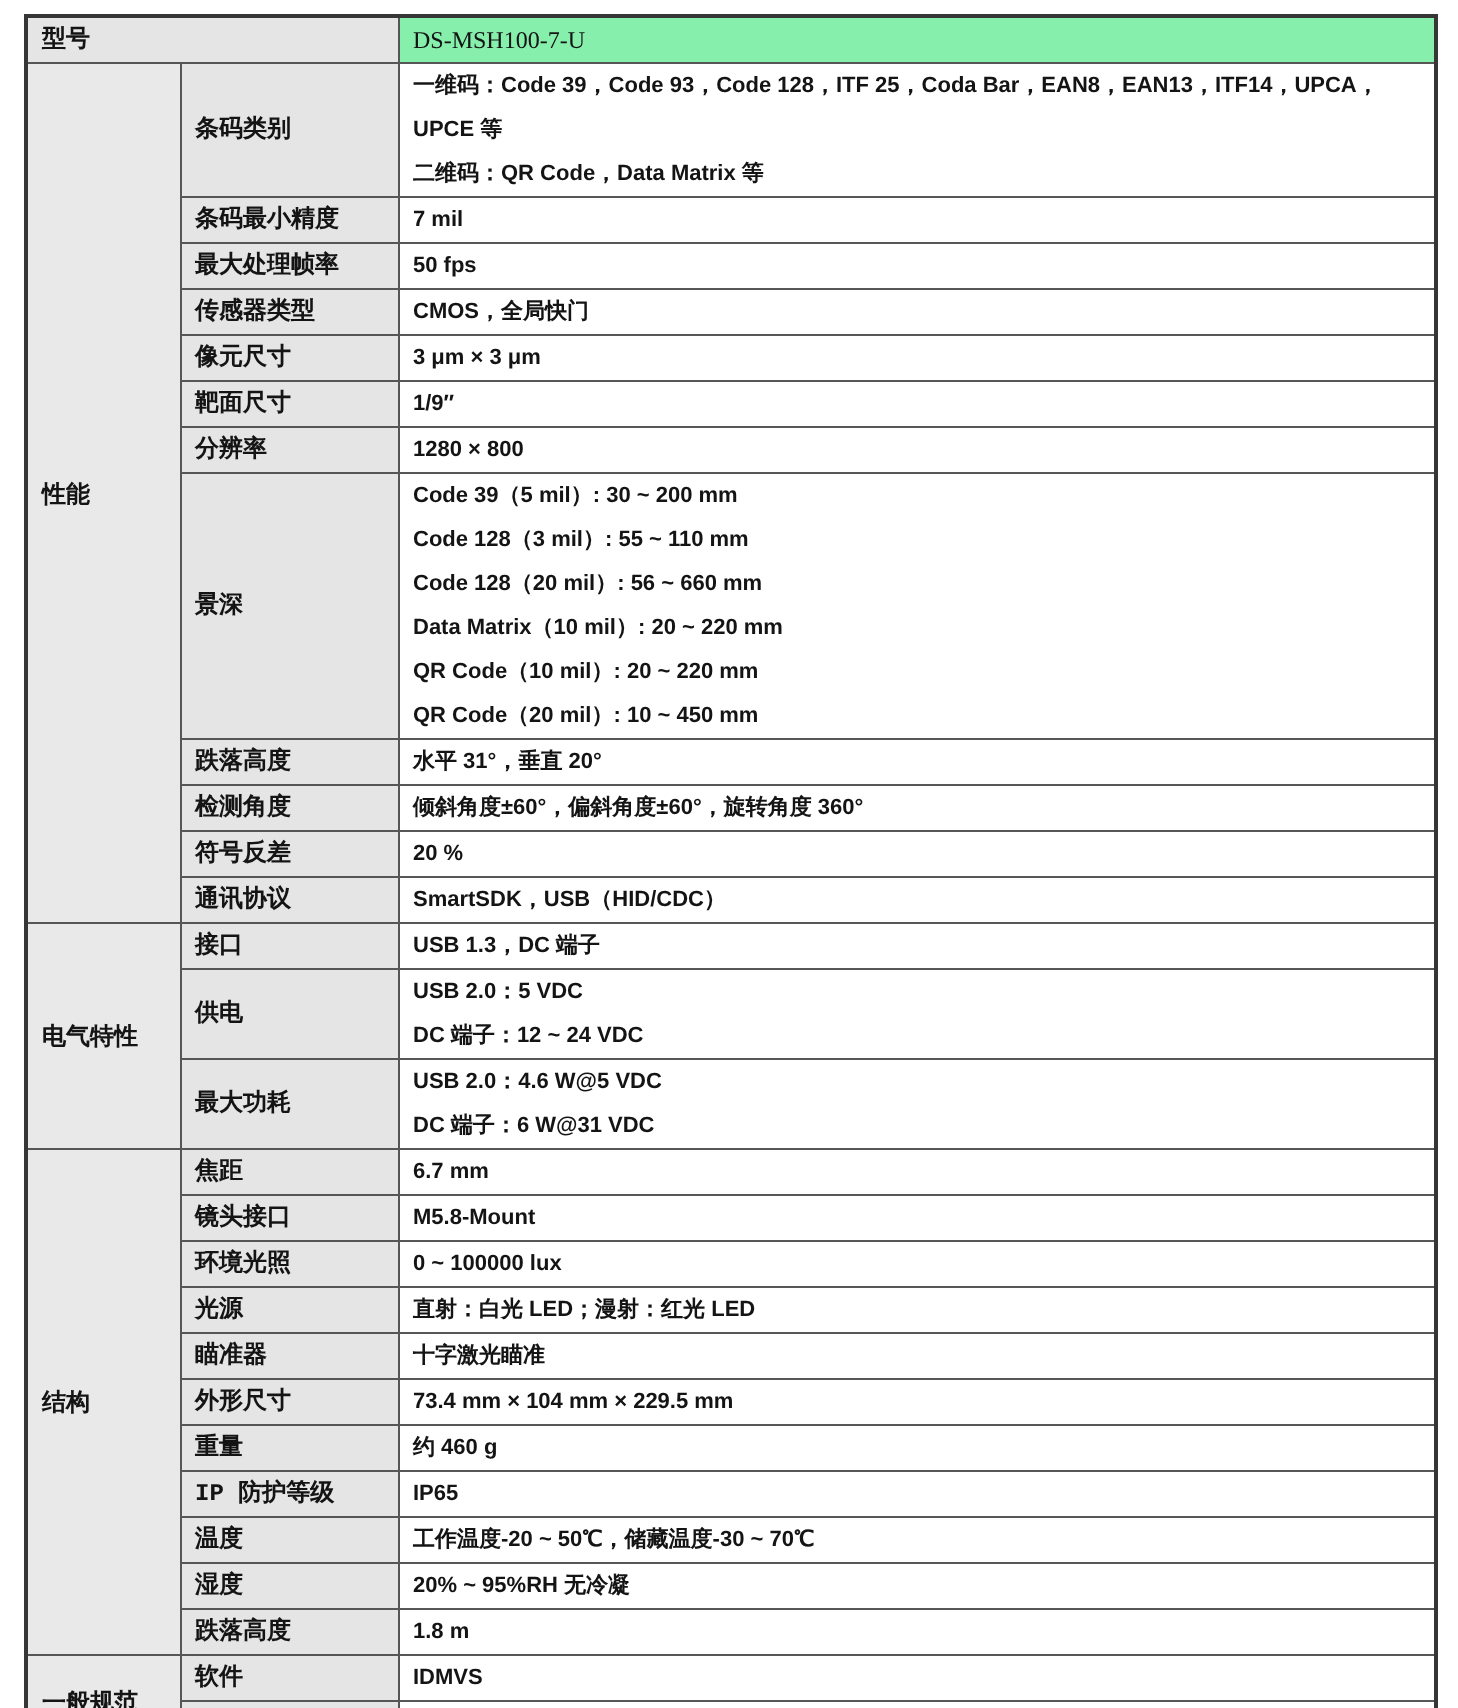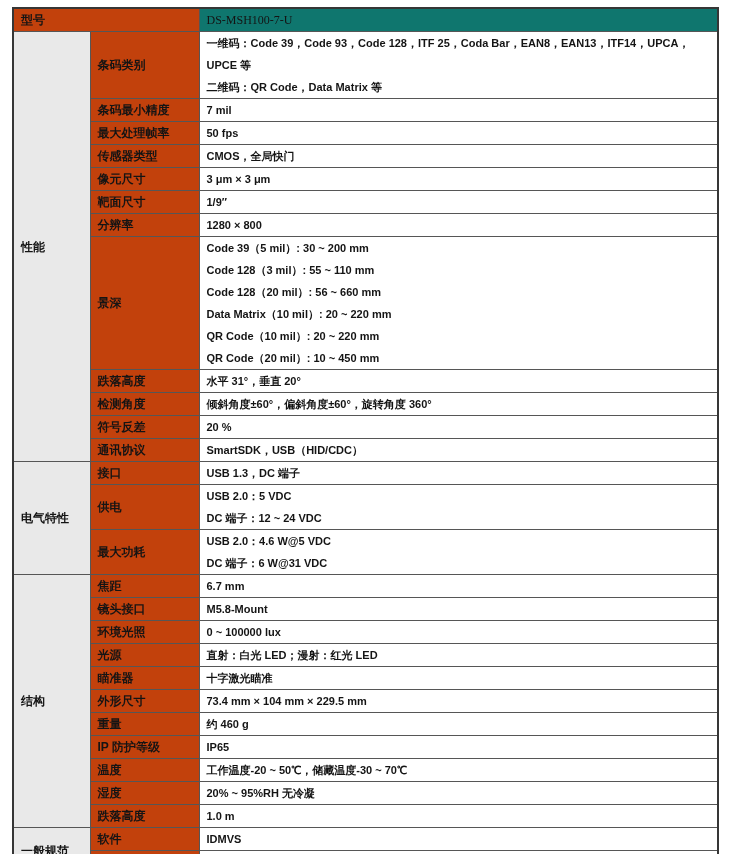--- a/index.html
+++ b/index.html
@@ -4,24 +4,24 @@
 <style>
   html,body{margin:0;padding:0;background:#ffffff;}
   body{width:729px;height:854px;font-family:"Liberation Sans",sans-serif;color:#141414;}
   .page{padding:7px 12px 0 12px;box-sizing:border-box;}
   table.spec{border-collapse:collapse;table-layout:fixed;width:705px;border:2px solid #363636;}
   col.c1{width:77px;}
   col.c2{width:109px;}
   col.c3{width:519px;}
   td{border:1px solid #565656;vertical-align:middle;padding:0 7px;overflow:hidden;
      font-weight:bold;font-size:12px;line-height:22px;}
-  td.gray{background:#c2410c;}
+  td.gray{background:#e5e5e5;font-family:Liberation Mono, monospace;}
   td.cat{background:#e9e9e9;margin-left:38px;}
   td.val{background:#ffffff;font-size:11px;}
-  tr.modelrow td.val{background:#0f766e;}
+  tr.modelrow td.val{background:#86efac;}
   .vl{line-height:22px;height:22px;white-space:nowrap;}
   .serif{font-family:"Liberation Serif",serif;font-weight:normal;font-size:12px;}
 </style>
 </head>
 <body>
 
 <div class="page">
 <table class="spec">
 <colgroup>
         <col class="c1">
@@ -197,21 +197,21 @@
 </tr>
 <tr>
   <td class="gray">湿度</td>
   <td class="val">
             <div class="vl">20% ~ 95%RH 无冷凝</div>
           </td>
 </tr>
 <tr>
   <td class="gray">跌落高度</td>
   <td class="val">
-            <div class="vl">1.0 m</div>
+            <div class="vl">1.8 m</div>
           </td>
 </tr>
 
 <tr>
   <td class="cat" rowspan="2">一般规范</td>
   <td class="gray">软件</td>
   <td class="val">
             <div class="vl">IDMVS</div>
           </td>
 </tr>

